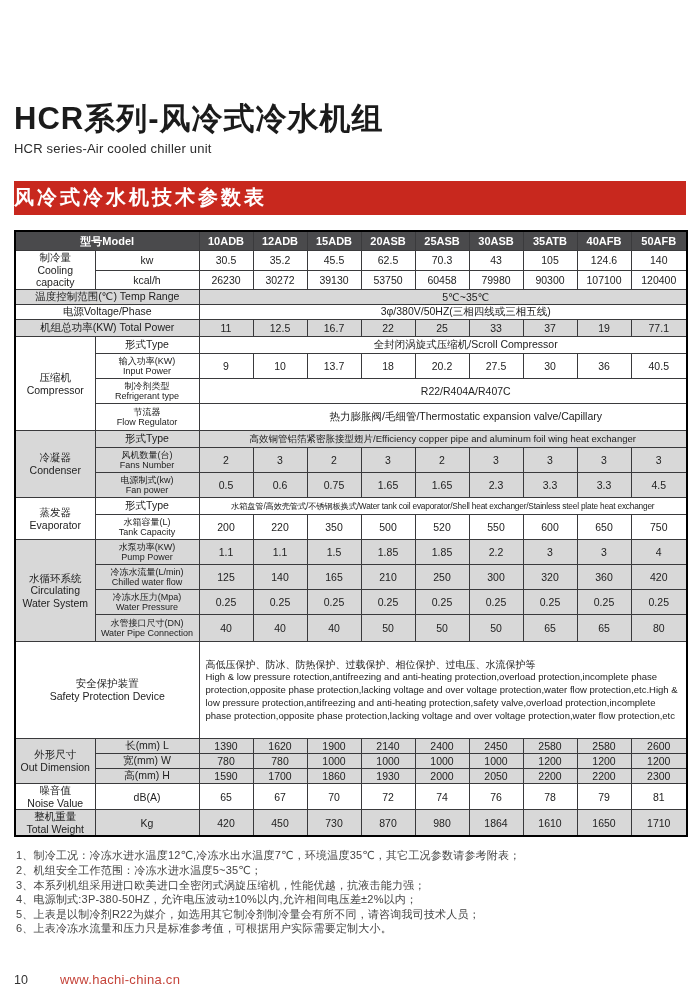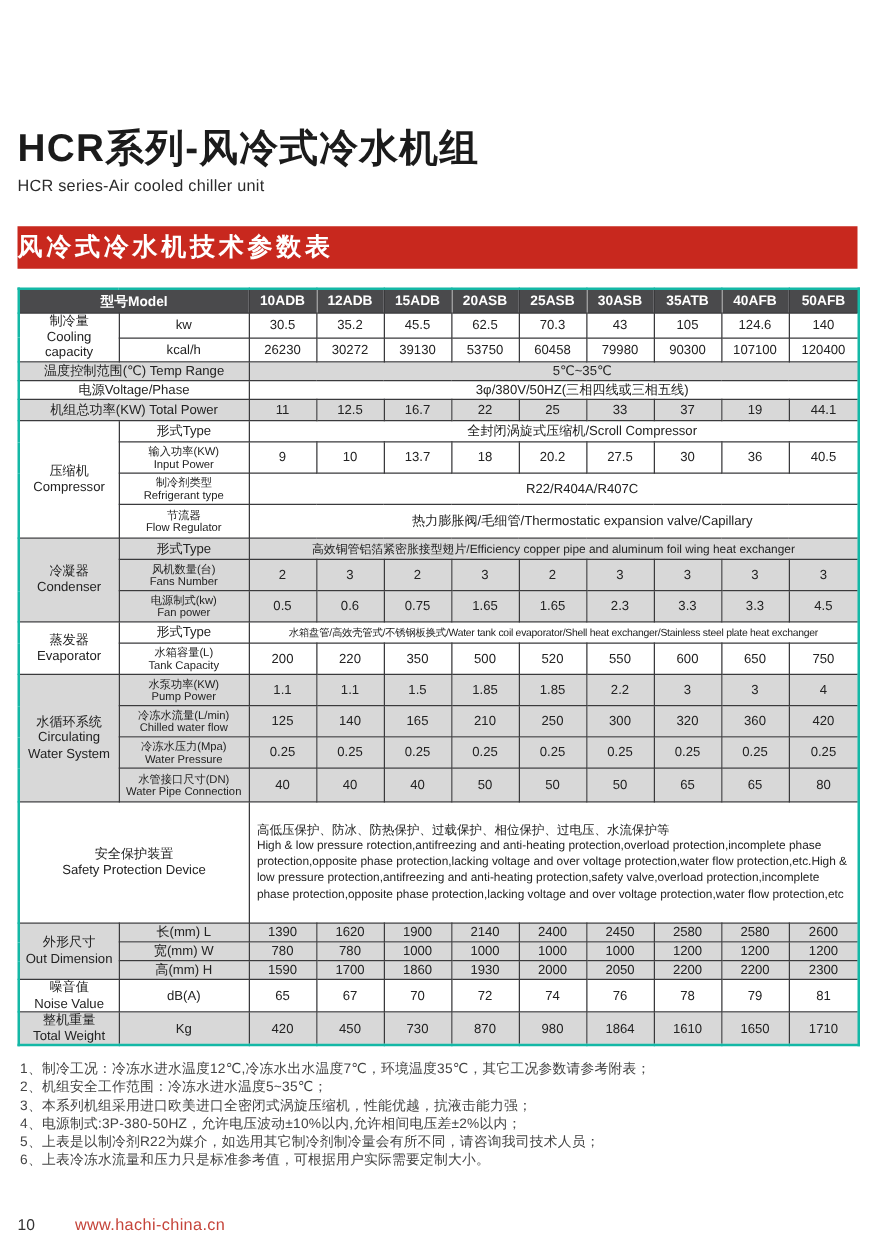--- a/index.html
+++ b/index.html
@@ -7,21 +7,21 @@
   body { font-family: "Liberation Sans", "DejaVu Sans", sans-serif; color: #1b1b1b; }
   .page { position: relative; width: 700px; height: 1000px; background: #fff; overflow: hidden; margin: 0 auto; }
 
   .title-block { margin: 100px 14px 0 14px; }
   .page-title { font-size: 31px; font-weight: 600; letter-spacing: 1px; color: #1b1b1b; line-height: 1.25; }
   .page-subtitle { font-size: 13px; color: #2b2b2b; margin-top: 2px; letter-spacing: 0.2px; }
 
   .banner { margin: 25px 14px 0 14px; height: 34px; background: #c8281e; display: flex; align-items: center; justify-content: flex-start; }
   .banner-title { color: #ffffff; font-size: 20px; font-weight: bold; letter-spacing: 3px; }
 
-  table.spec { margin: 15px 14px 0 14px; width: 672px; border-collapse: collapse; table-layout: fixed; border: 2px solid #14b8a6; }
+  table.spec { margin: 15px 14px 0 14px; width: 672px; border-collapse: collapse; table-layout: fixed; border: 2px solid #000000; }
   td { border: 1px solid #3a3a3c; text-align: center; vertical-align: middle; padding: 0 2px; font-size: 10.5px; color: #222; overflow: hidden; }
   tr.gray td { background: #d8d8d8; }
   tr.white td { background: #ffffff; }
 
   tr.r-head { height: 20px; }
   tr.r-head td { background: #4a4a4c; color: #ffffff; font-weight: bold; font-size: 11px; }
   tr.r-s  { height: 15px; }
   tr.r-m  { height: 17px; }
   tr.r-l  { height: 25px; }
   tr.r-xl { height: 27px; }
@@ -125,21 +125,21 @@
       <tr class="gray r-m">
         <td colspan="2" class="lbl1">机组总功率(KW) Total Power</td>
         <td class="">11</td>
           <td class="">12.5</td>
           <td class="">16.7</td>
           <td class="">22</td>
           <td class="">25</td>
           <td class="">33</td>
           <td class="">37</td>
           <td class="">19</td>
-          <td class="">44.1</td>
+          <td class="">77.1</td>
       </tr>
 
       <tr class="white r-m">
         <td rowspan="4" class="cat">压缩机
 Compressor</td>
         <td class="lbl1">形式Type</td>
         <td colspan="9" class="spanval">全封闭涡旋式压缩机/Scroll Compressor</td>
       </tr>
       <tr class="white r-l">
         <td class="lbl2">输入功率(KW)

